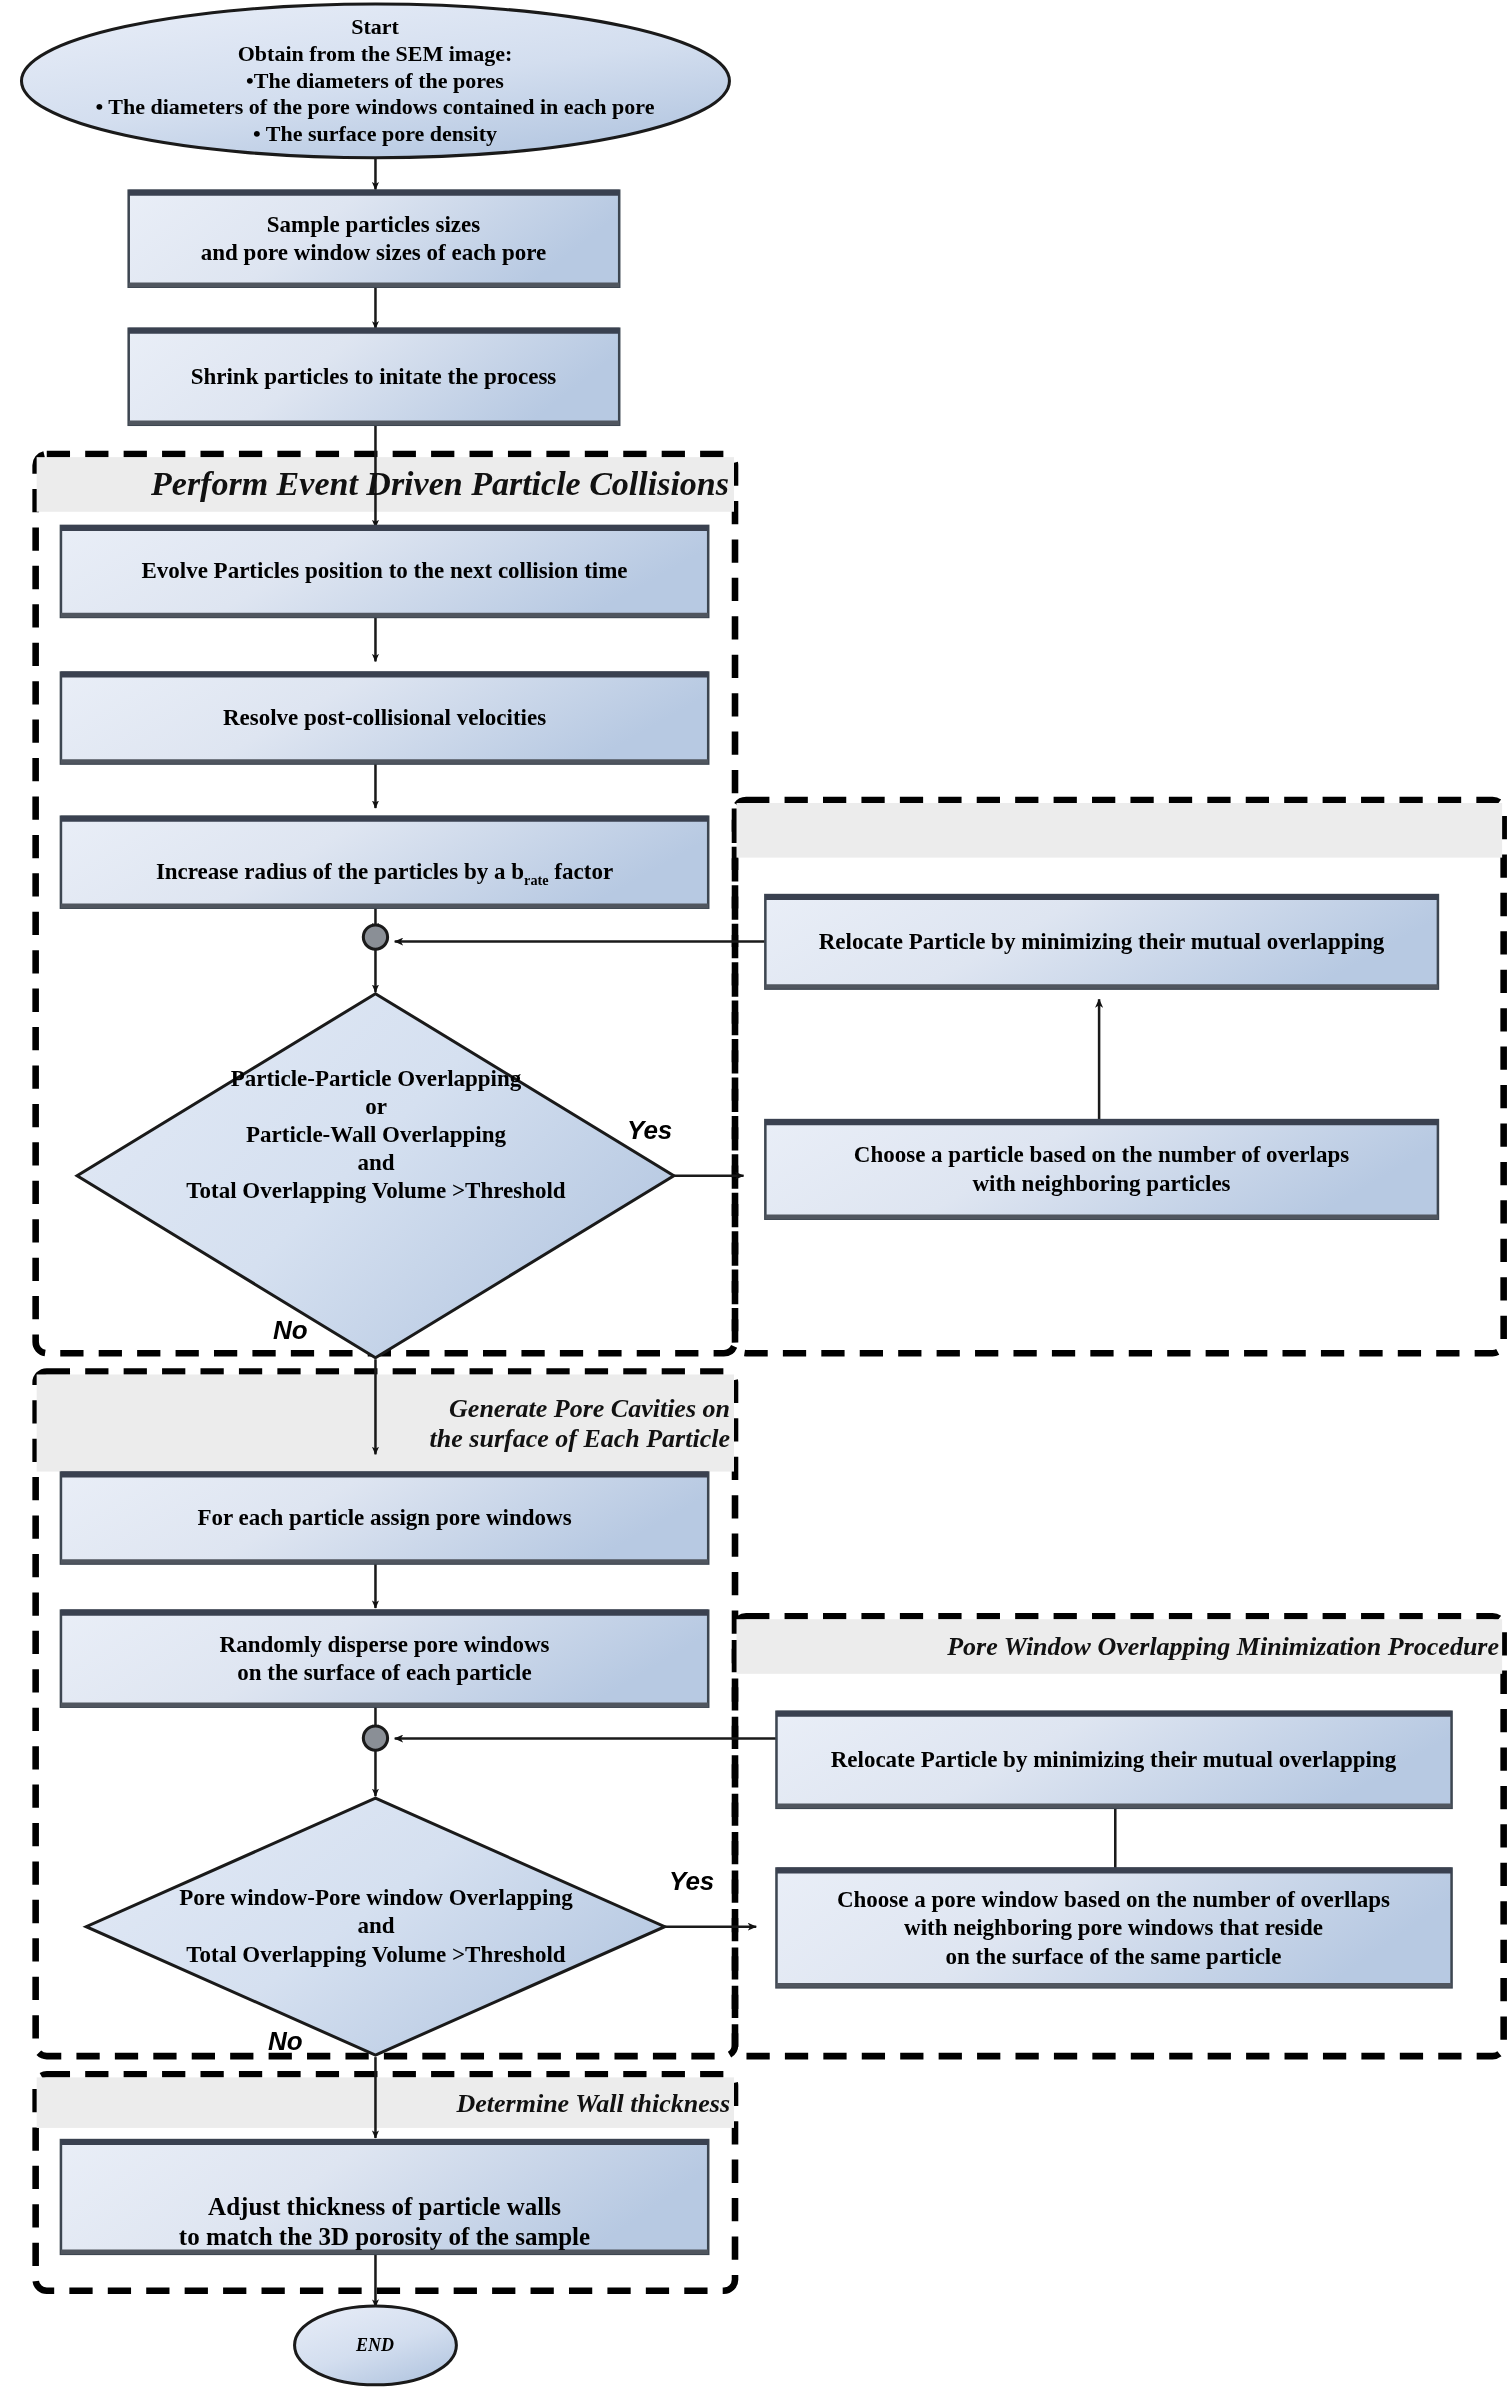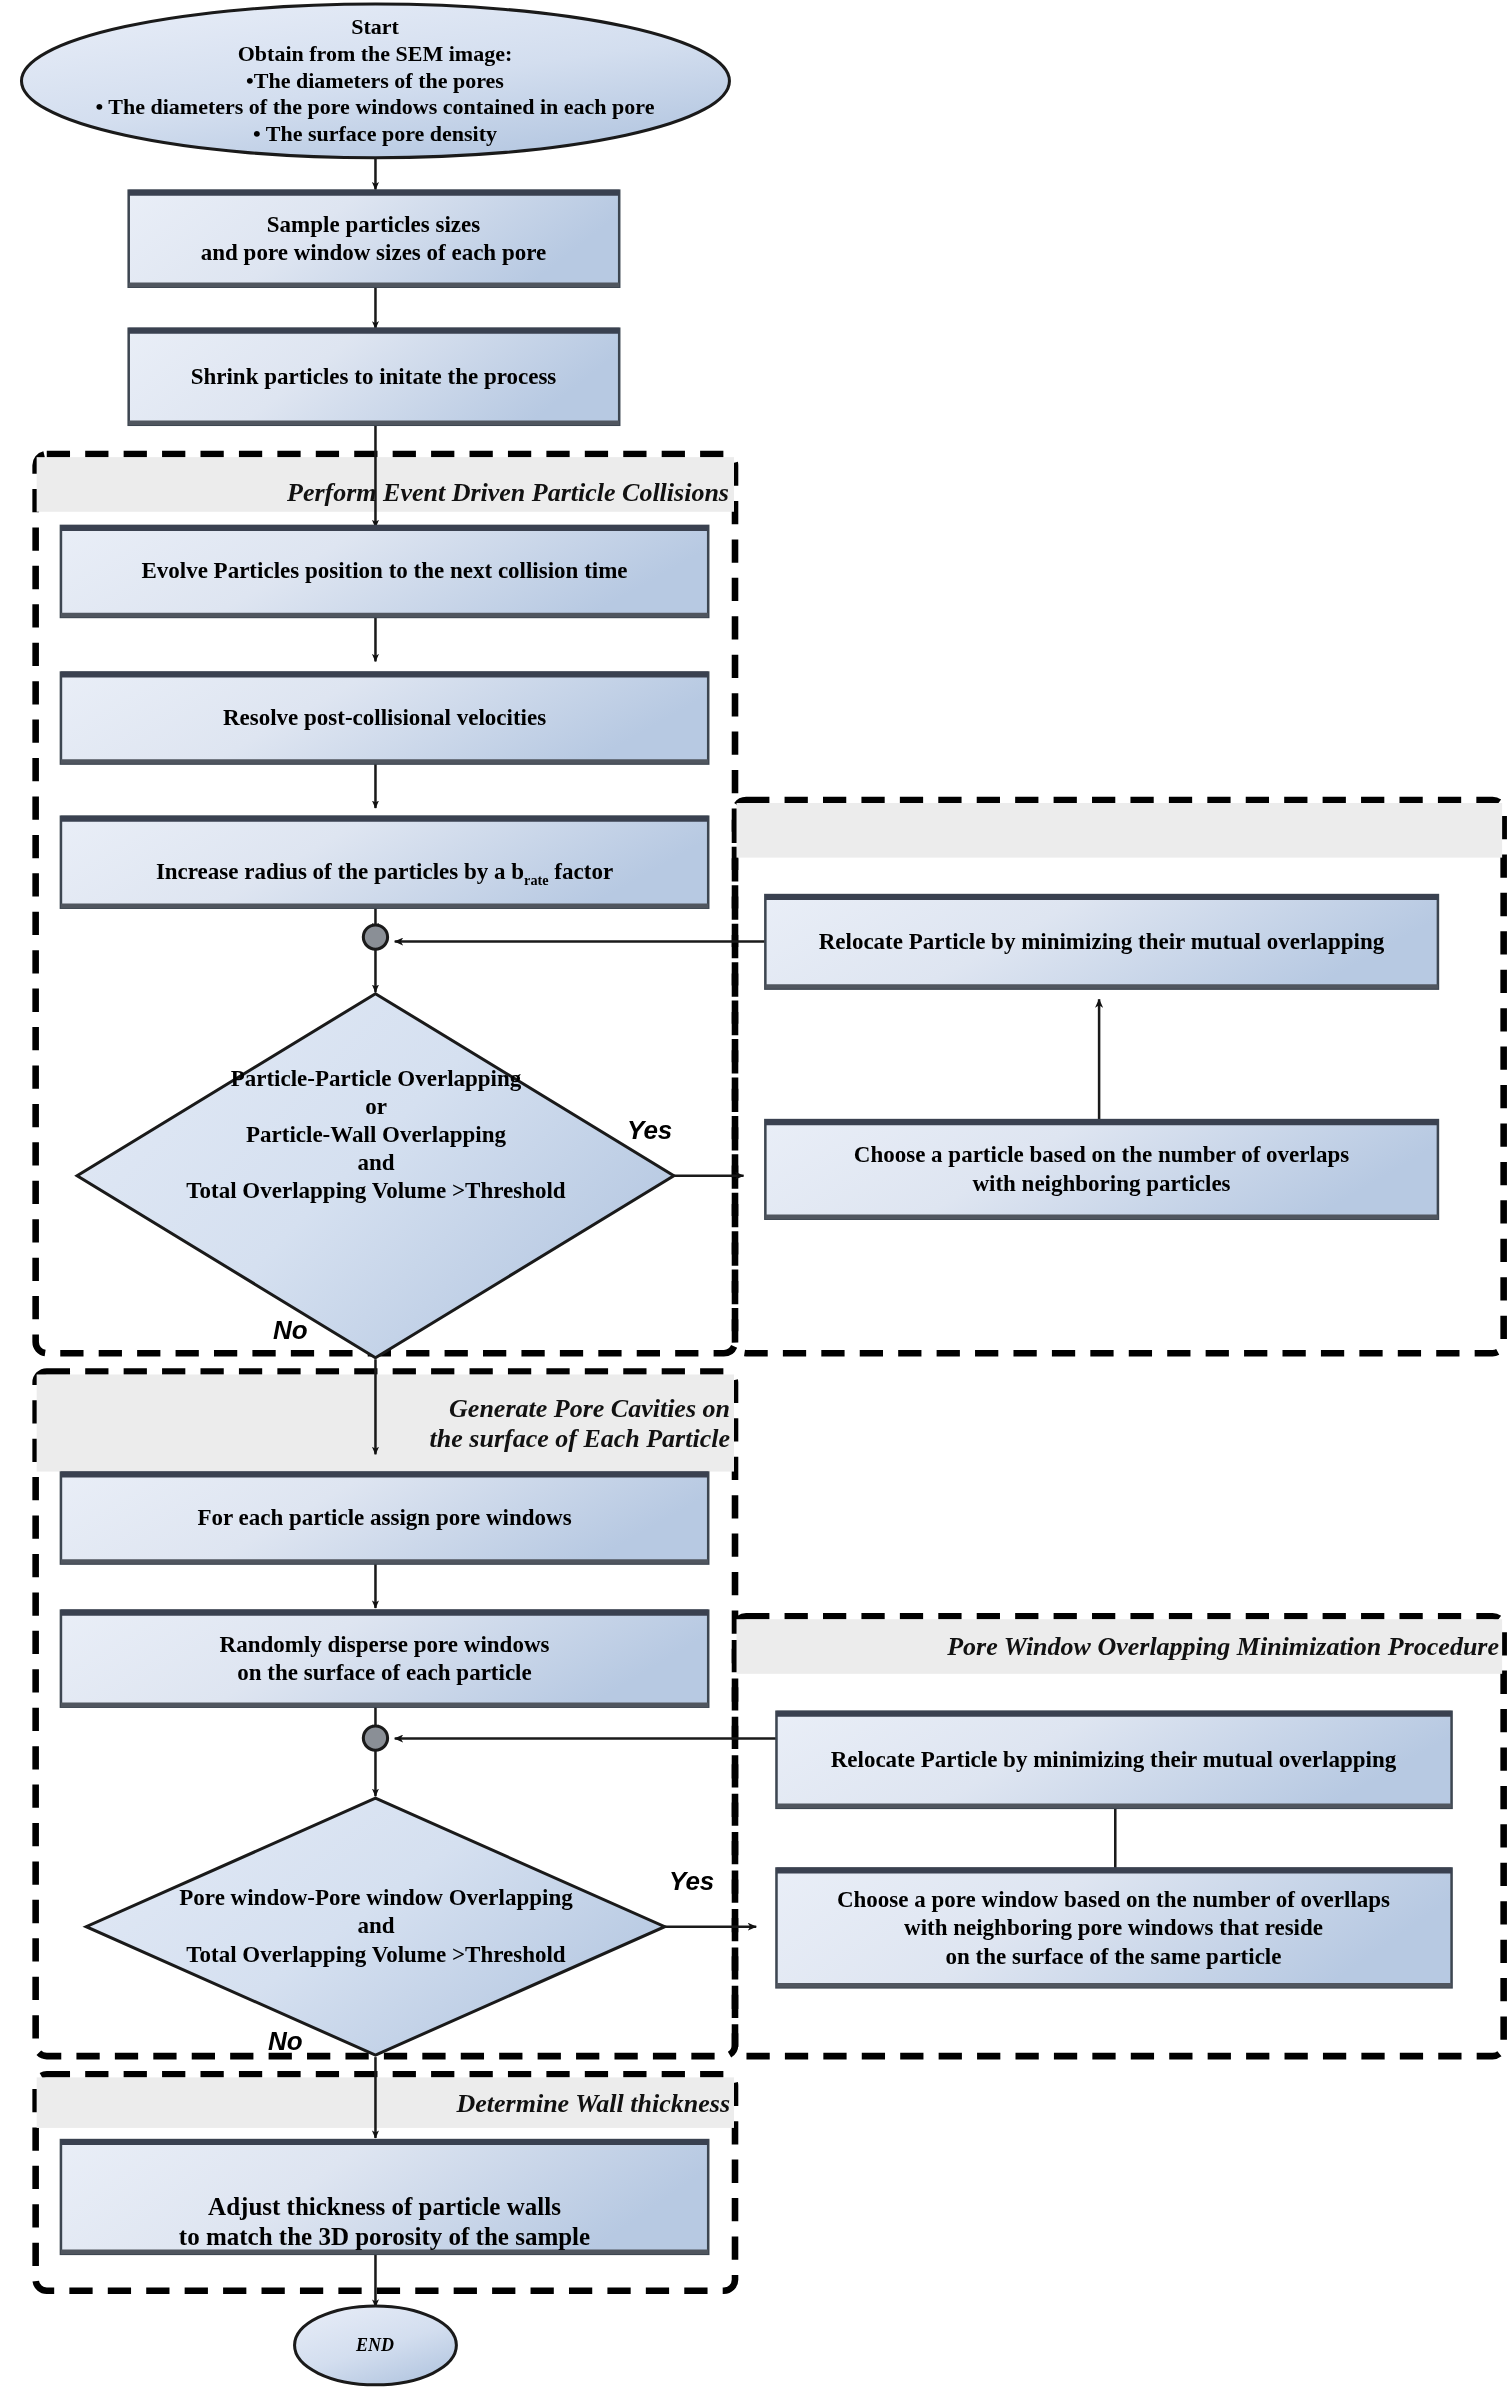--- a/index.html
+++ b/index.html
@@ -242,21 +242,21 @@
   <div class="nodeText" style="left:31px;top:4px;width:688px;height:154px;font-size:22px;flex-direction:column;">
     <div>Start</div>
     <div>Obtain from the SEM image:</div>
     <div>•The diameters of the pores</div>
     <div>• The diameters of the pore windows contained in each pore</div>
     <div>• The surface pore density</div>
   </div>
 
   <div class="nodeText" style="left:128px;top:329px;width:491px;height:96px;font-size:23px;">Shrink particles to initate the process</div>
 
-  <div class="bandLabel" style="left:51px;top:457px;width:678px;height:55px;font-size:26px;margin-top:8px;">Perform Event Driven Particle Collisions</div>
+  <div class="bandLabel" style="left:51px;top:457px;width:678px;height:55px;font-size:34px;">Perform Event Driven Particle Collisions</div>
 
   <div class="nodeText" style="left:66px;top:526px;width:637px;height:91px;font-size:23px;">Evolve Particles position to the next collision time</div>
 
   <div class="nodeText" style="left:66px;top:673px;width:637px;height:91px;font-size:23px;">Resolve post-collisional velocities</div>
 
   <div class="nodeText" style="left:66px;top:817px;width:637px;height:113px;font-size:23px;">
     <span><span>Increase radius of the particles by a b</span><span class="sub">rate</span><span> factor</span></span>
   </div>
 
 

